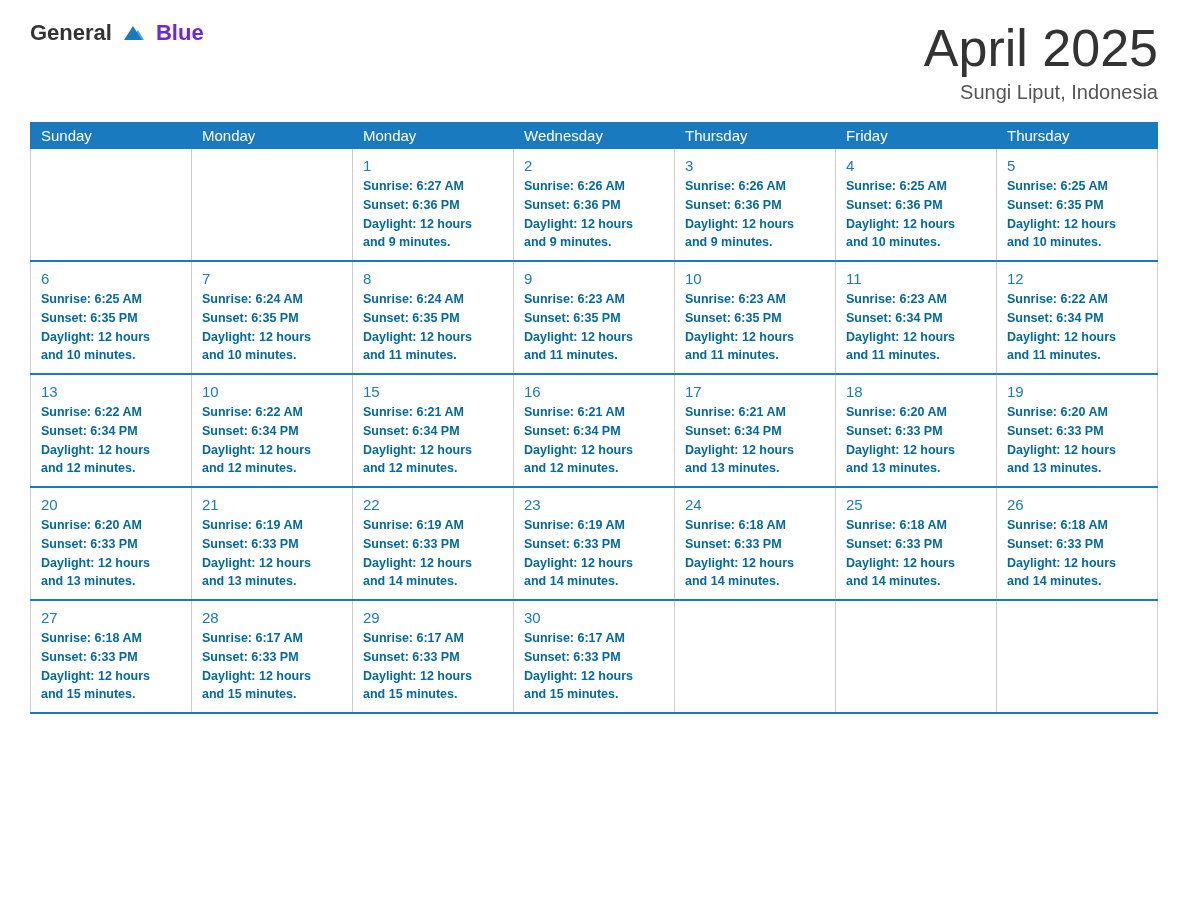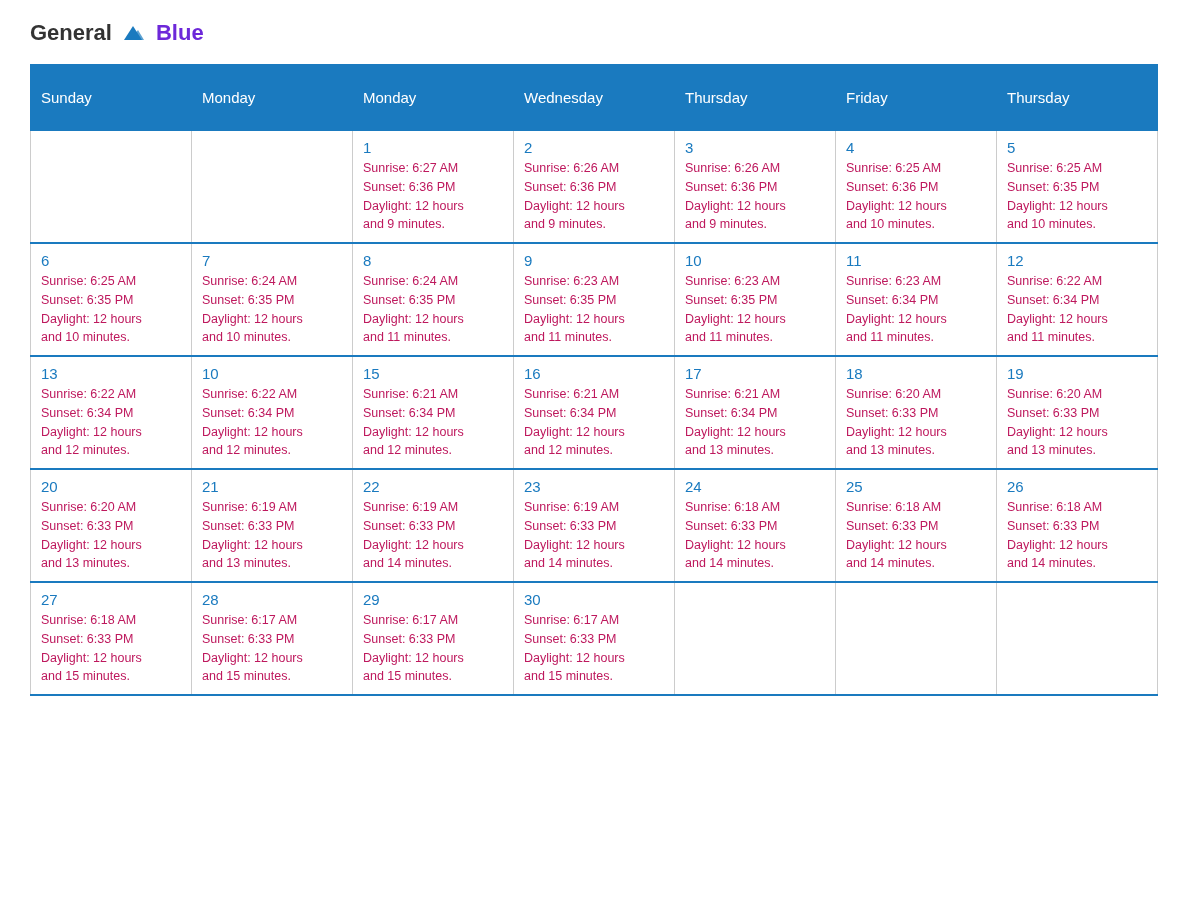--- a/index.html
+++ b/index.html
@@ -53,21 +53,21 @@
     table {
       width: 100%;
       border-collapse: collapse;
       table-layout: fixed;
     }
     thead tr th {
       background-color: #1a7abf;
       color: #fff;
       font-size: 15px;
       font-weight: normal;
-      padding: 24px 10px;
+      padding: 4px 10px;
       text-align: left;
       border: 1px solid #1a7abf;
     }
     tbody tr td {
       vertical-align: top;
       padding: 8px 10px;
       border: 1px solid #ccc;
       font-size: 13px;
       color: #333;
       min-height: 100px;
@@ -78,39 +78,44 @@
     }
     .day-number {
       font-size: 15px;
       color: #1a7abf;
       font-weight: normal;
       display: block;
       margin-bottom: 3px;
     }
     .day-info {
       font-size: 12.5px;
-      color: #be185d;
+      color: #0369a1;
       line-height: 1.5;
+      font-weight: bold;
     }
     .empty-cell {
       background: #fff;
     }
   </style>
 </head>
 <body>
 
 <div class="header">
   <div class="logo">
     <span class="logo-text-general">General</span>
     <svg class="logo-icon" viewBox="0 0 22 22" xmlns="http://www.w3.org/2000/svg">
       <polygon points="2,18 11,4 20,18" fill="#1a7abf"></polygon>
       <polygon points="8,18 16,8 22,18" fill="#1a7abf" opacity="0.7"></polygon>
     </svg>
     <span class="logo-text-blue">Blue</span>
   </div>
+  <div class="title-block">
+    <div class="calendar-title">April 2025</div>
+    <div class="calendar-subtitle">Sungi Liput, Indonesia</div>
+  </div>
 </div>
 
 <table>
   <thead>
     <tr>
     <th>Sunday</th>
         <th>Monday</th>
         <th>Monday</th>
         <th>Wednesday</th>
         <th>Thursday</th>

